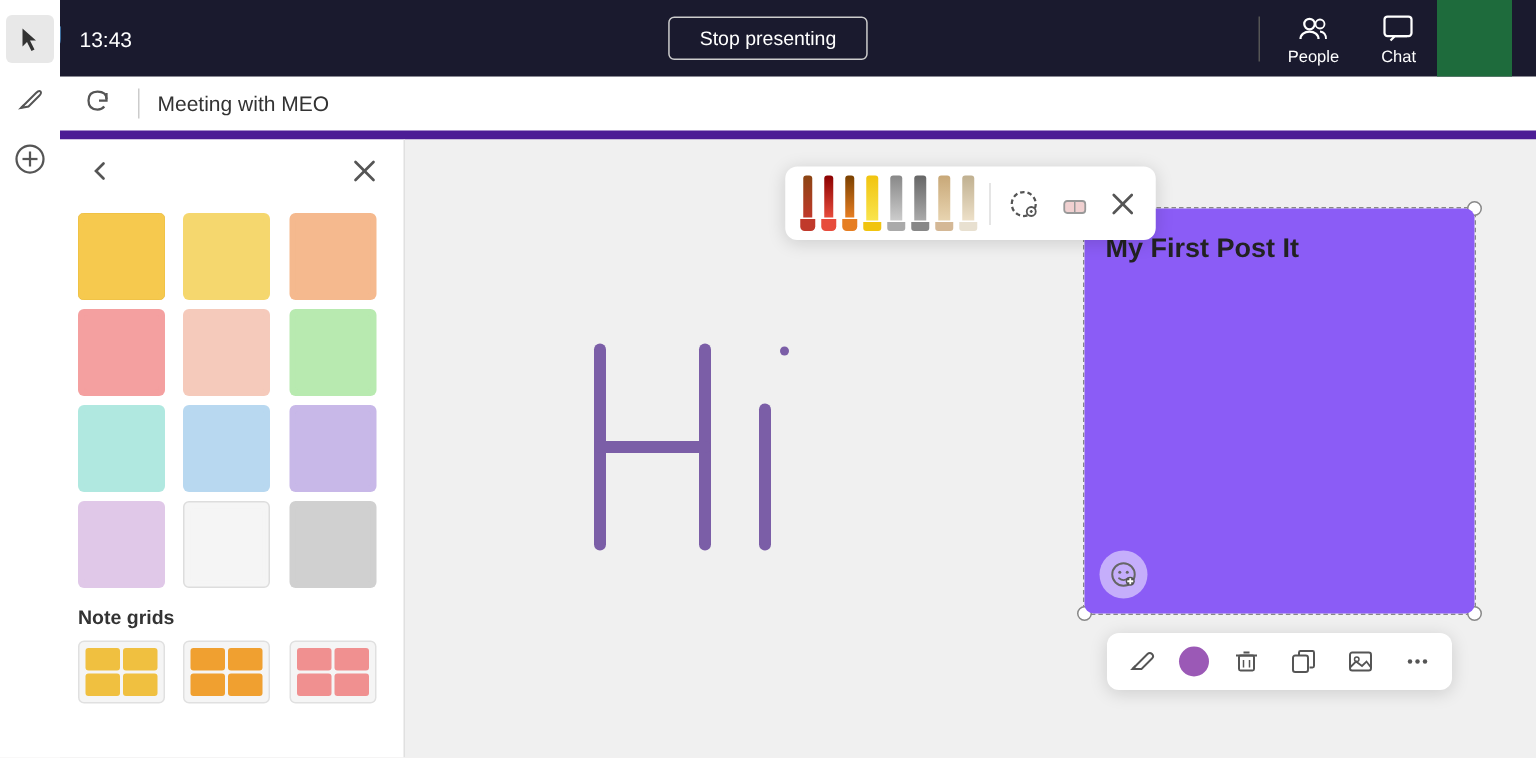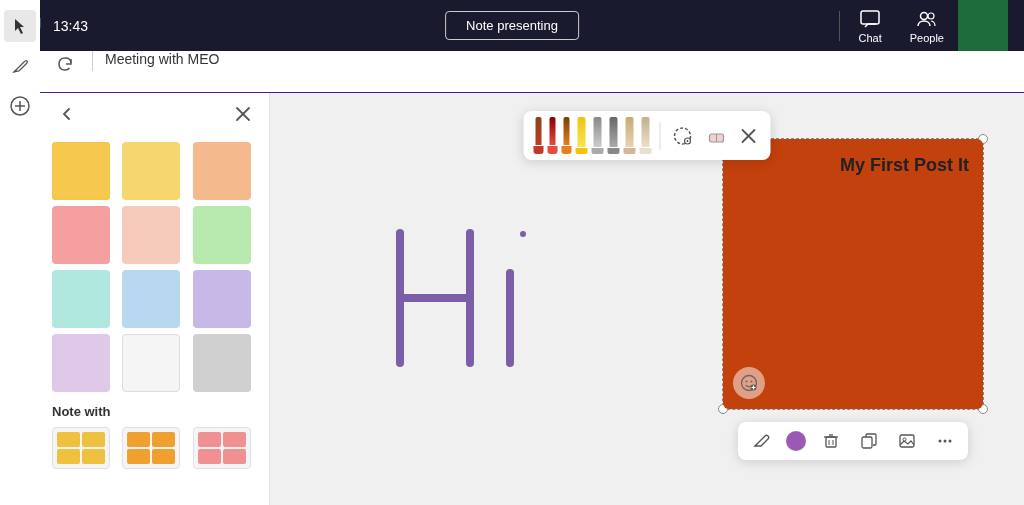--- a/index.html
+++ b/index.html
@@ -74,24 +74,24 @@
       background: #1e6b3c;
       width: 50px;
       height: 51px;
     }
 
     
     .toolbar-row {
       height: 42px;
       background: #fff;
       display: flex;
-      align-items: flex-start;
+      align-items: center;
       padding: 0 12px;
       gap: 8px;
-      border-bottom: 1px solid #4c1d95;
+      border-bottom: 6px solid #4c1d95;
     }
     .toolbar-nav-btn {
       background: none;
       border: none;
       cursor: pointer;
       color: #333;
       font-size: 18px;
       padding: 4px 6px;
       border-radius: 3px;
     }
@@ -309,25 +309,24 @@
       position: absolute;
     }
     .postit-handle.tl { top: -5px; left: -5px; }
     .postit-handle.tr { top: -5px; right: -5px; }
     .postit-handle.bl { bottom: -5px; left: -5px; }
     .postit-handle.br { bottom: -5px; right: -5px; }
 
     .postit-note {
       width: 260px;
       height: 270px;
-      background: #c2410c;
+      background: #8b5cf6;
       border-radius: 6px;
       padding: 14px 14px;
       position: relative;
-      text-align: right;
     }
     .postit-text {
       font-size: 18px;
       font-weight: 600;
       color: #222;
       line-height: 1.4;
     }
     .postit-emoji-btn {
       position: absolute;
       bottom: 10px;
@@ -394,40 +393,40 @@
 <div class="topbar">
   <div class="topbar-left">
 
     <svg class="shield-icon" viewBox="0 0 28 28" fill="none">
       <path d="M14 2L4 6v8c0 6 4.5 10.5 10 12 5.5-1.5 10-6 10-12V6L14 2z" fill="#5b9bd5" stroke="#4a8ac4" stroke-width="1"></path>
     </svg>
     <span class="topbar-time">13:43</span>
   </div>
 
   <div class="topbar-center">
-    <button class="stop-presenting-btn">Note presenting</button>
+    <button class="stop-presenting-btn">Stop presenting</button>
   </div>
 
   <div class="topbar-right">
     <div class="topbar-divider"></div>
-    <div class="topbar-icon-btn">
-      <svg viewBox="0 0 22 22" fill="none">
-        <rect x="2" y="3" width="18" height="13" rx="2" stroke="#fff" stroke-width="1.5"></rect>
-        <path d="M6 19l3-3h8" stroke="#fff" stroke-width="1.5"></path>
-      </svg>
-      <span>Chat</span>
-    </div>
     <div class="topbar-icon-btn">
       <svg viewBox="0 0 22 22" fill="none">
         <circle cx="8" cy="8" r="3.5" stroke="#fff" stroke-width="1.5"></circle>
         <circle cx="15" cy="8" r="3" stroke="#fff" stroke-width="1.2"></circle>
         <path d="M2 18c0-3 2.7-5 6-5s6 2 6 5" stroke="#fff" stroke-width="1.5"></path>
         <path d="M15 13c2.5.3 4 1.8 4 5" stroke="#fff" stroke-width="1.2"></path>
       </svg>
       <span>People</span>
+    </div>
+    <div class="topbar-icon-btn">
+      <svg viewBox="0 0 22 22" fill="none">
+        <rect x="2" y="3" width="18" height="13" rx="2" stroke="#fff" stroke-width="1.5"></rect>
+        <path d="M6 19l3-3h8" stroke="#fff" stroke-width="1.5"></path>
+      </svg>
+      <span>Chat</span>
     </div>
     <div class="topbar-green-area"></div>
   </div>
 </div>
 
 <div class="toolbar-row">
   <button class="toolbar-nav-btn">
     <svg width="18" height="18" viewBox="0 0 18 18" fill="none">
       <path d="M3 8 Q3 3 9 3 Q15 3 15 9 Q15 15 9 15 Q6 15 4.5 13" stroke="#555" stroke-width="1.5" fill="none"></path>
       <polyline points="3,4 3,9 8,9" fill="none" stroke="#555" stroke-width="1.5"></polyline>
@@ -543,21 +542,21 @@
             <rect x="4" y="4" width="50" height="50" rx="3" fill="#f5f5f5" opacity="0.85"></rect>
           </svg>
       </div>
       <div class="note-item" style="background:#d0d0d0;">
         <svg width="58" height="58" viewBox="0 0 58 58">
             <rect x="4" y="4" width="50" height="50" rx="3" fill="#d0d0d0" opacity="0.85"></rect>
           </svg>
       </div>
     </div>
 
-    <div class="sidebar-section-title2">Note with</div>
+    <div class="sidebar-section-title2">Note grids</div>
 
     <div class="note-grids-grid">
       <div class="note-grid-item" style="background:#f5f5f5; border:1px solid #e0e0e0;">
         <div class="note-grid-cell" style="background:#f0c040;"></div>
         <div class="note-grid-cell" style="background:#f0c040;"></div>
         <div class="note-grid-cell" style="background:#f0c040;"></div>
         <div class="note-grid-cell" style="background:#f0c040;"></div>
       </div>
       <div class="note-grid-item" style="background:#f5f5f5; border:1px solid #e0e0e0;">
         <div class="note-grid-cell" style="background:#f0a030;"></div>

